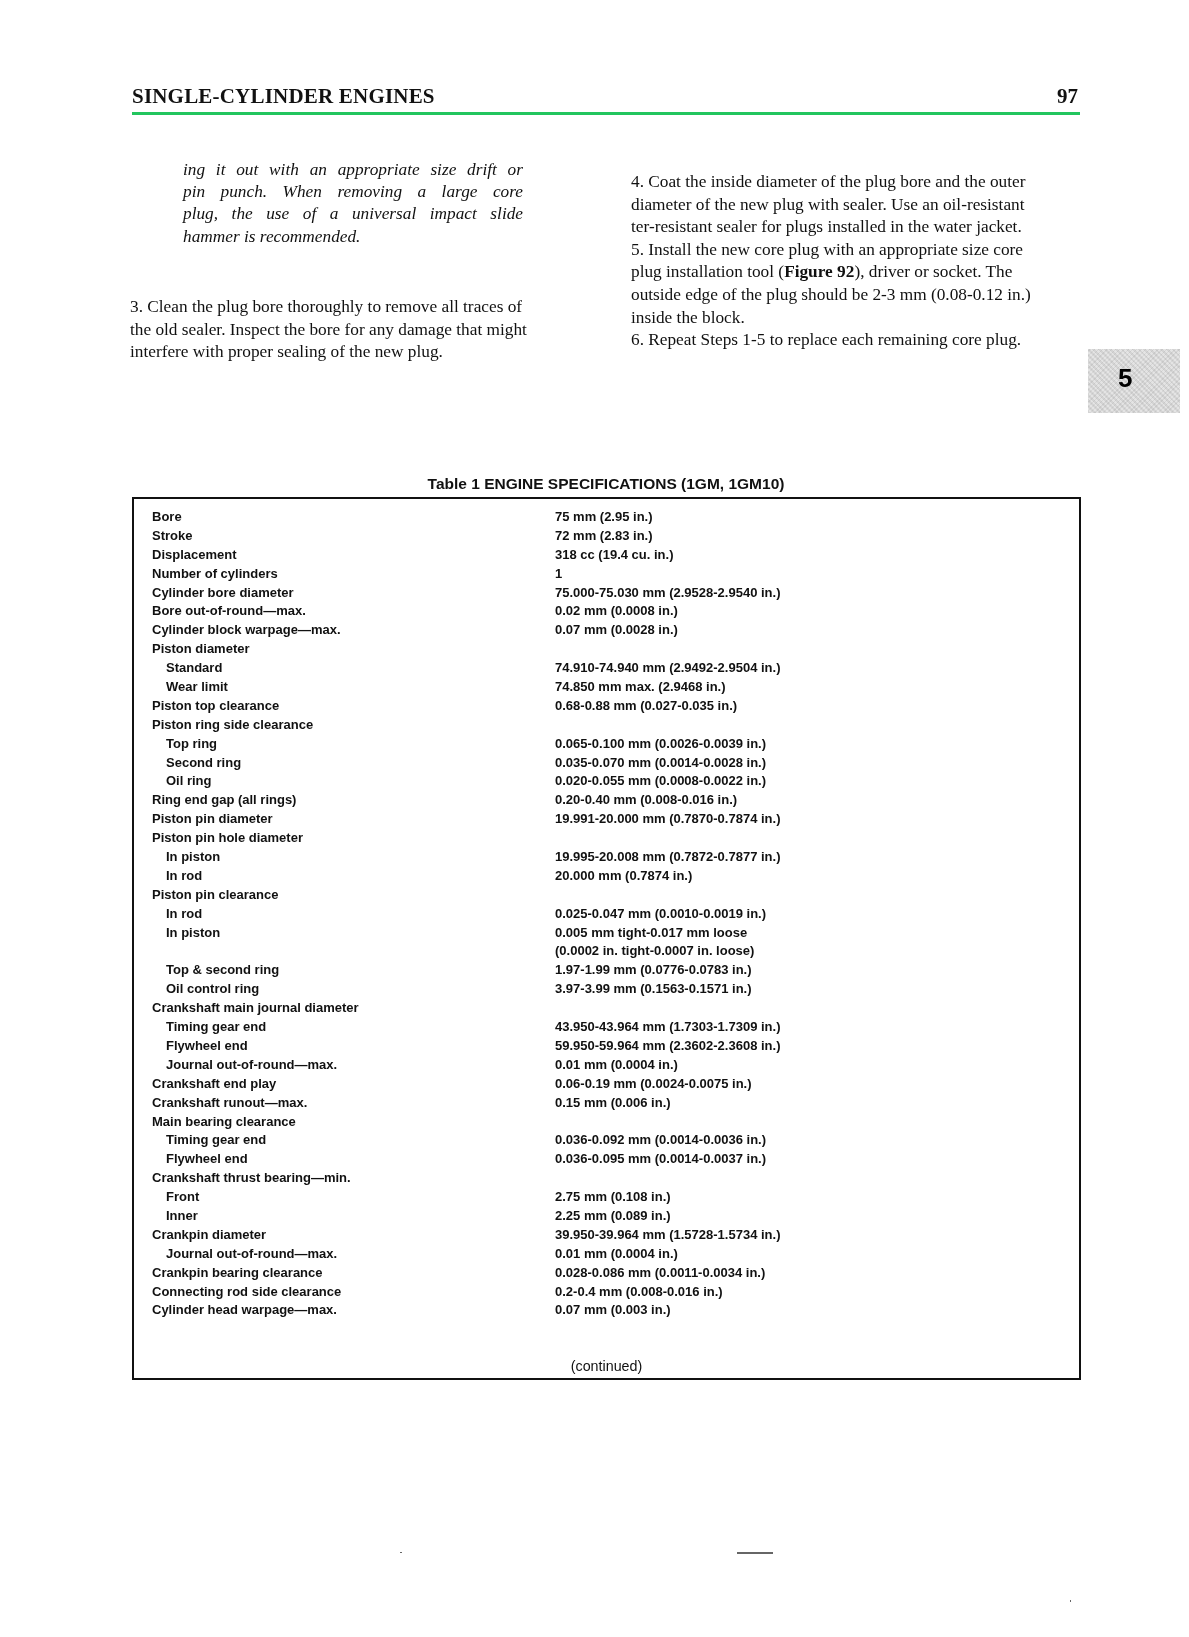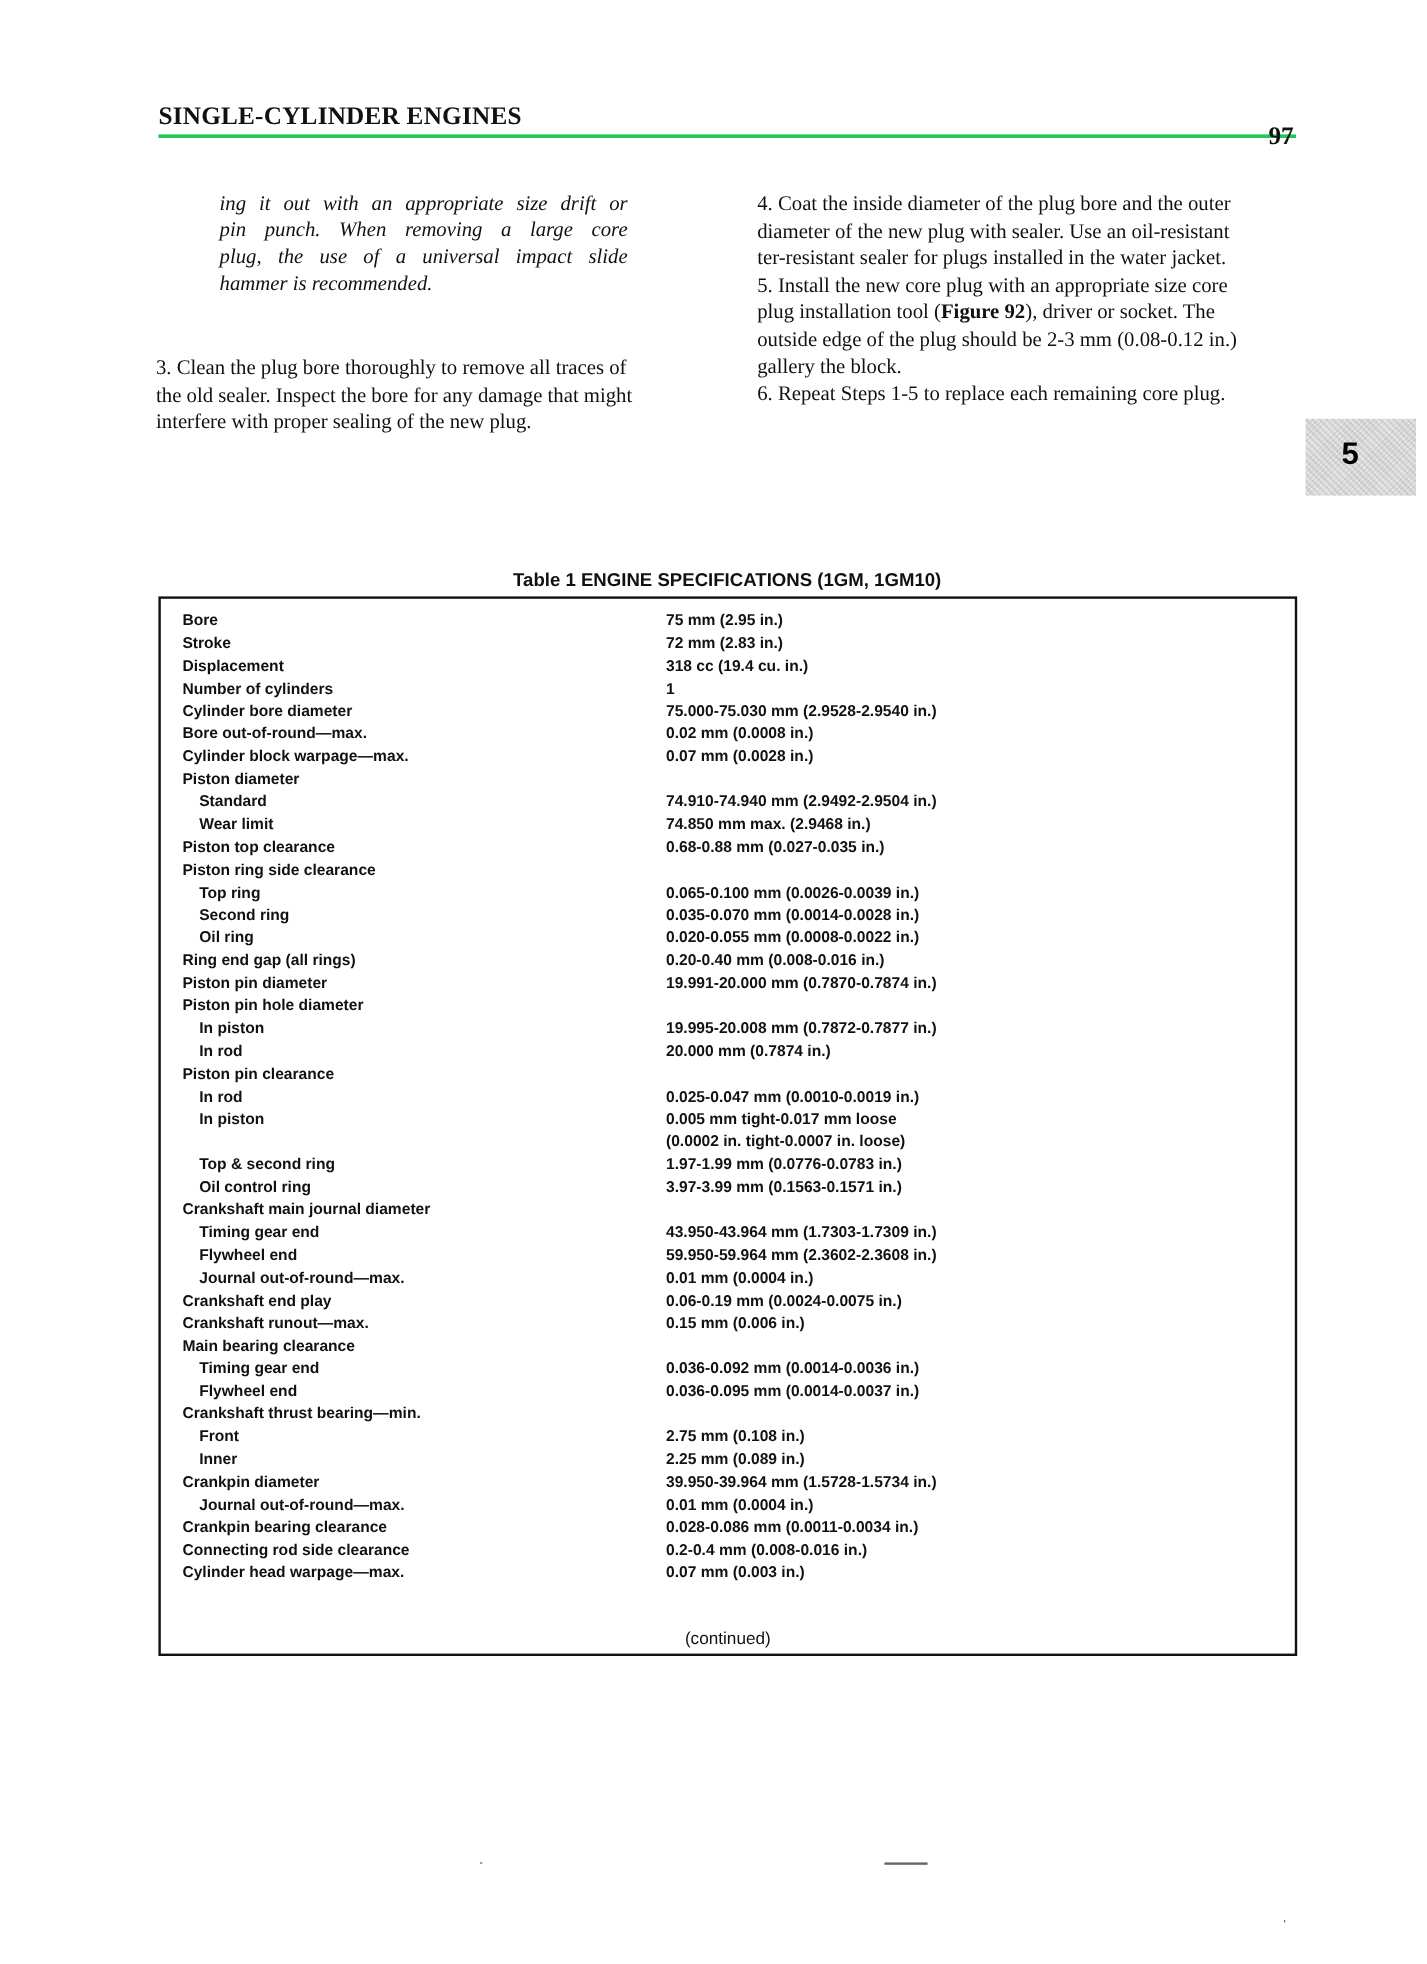--- a/index.html
+++ b/index.html
@@ -2,28 +2,28 @@
 <html><head>
 <meta charset="utf-8">
 <style>
   html, body { margin: 0; padding: 0; background: #ffffff; }
   body { width: 1189px; height: 1637px; position: relative; overflow: hidden; color: #111; }
   .serif { font-family: "Liberation Serif", "DejaVu Serif", serif; }
   .sans { font-family: "Liberation Sans", "DejaVu Sans", sans-serif; }
 
   #page-header { position: absolute; left: 132px; top: 84px; width: 948px; height: 28px; border-bottom: 3px solid #22c55e; }
   #page-header .title { position: absolute; left: 0; top: 0; font-size: 21px; font-weight: bold; letter-spacing: 0.2px; }
-  #page-header .pagenum { position: absolute; right: 2px; top: 17px; font-size: 21px; font-weight: bold; }
+  #page-header .pagenum { position: absolute; right: 2px; top: 0; font-size: 21px; font-weight: bold; }
 
   .note { position: absolute; left: 183px; top: 159px; width: 340px; font-size: 17.3px; line-height: 22.2px; font-style: italic; text-align: justify; }
   .note span { display: block; text-align: justify; text-align-last: justify; }
   .note span.last { text-align-last: left; }
 
   .col-left-step { position: absolute; left: 130px; top: 296px; width: 460px; font-size: 17.3px; line-height: 22.5px; }
-  .col-right { position: absolute; left: 631px; top: 159px; width: 450px; font-size: 17.3px; line-height: 22.6px; }
+  .col-right { position: absolute; left: 631px; top: 171px; width: 450px; font-size: 17.3px; line-height: 22.6px; }
   .line { display: block; white-space: nowrap; }
 
   #chapter-tab { position: absolute; left: 1088px; top: 349px; width: 92px; height: 64px;
      background-color: #e4e4e4;
      background-image: repeating-linear-gradient(45deg, rgba(0,0,0,0.07) 0 2px, transparent 2px 4px),
                        repeating-linear-gradient(-45deg, rgba(0,0,0,0.06) 0 1px, transparent 1px 3px);
   }
   #chapter-tab .num { position: absolute; left: 30px; top: 14px; font-size: 26px; font-weight: bold; color: #000; }
 
   .table-title { position: absolute; left: 132px; width: 948px; top: 475px; text-align: center; font-size: 15.5px; font-weight: bold; }
@@ -58,21 +58,21 @@
   <span class="line">interfere with proper sealing of the new plug.</span>
 </div>
 
 <div class="col-right serif">
   <span class="line">4.  Coat the inside diameter of the plug bore and the outer</span>
   <span class="line">diameter of the new plug with sealer. Use an oil-resistant</span>
   <span class="line">ter-resistant sealer for plugs installed in the water jacket.</span>
   <span class="line">5.  Install the new core plug with an appropriate size core</span>
   <span class="line"><span>plug installation tool (</span><b>Figure 92</b><span>), driver or socket. The</span></span>
   <span class="line">outside edge of the plug should be 2-3 mm (0.08-0.12 in.)</span>
-  <span class="line">gallery the block.</span>
+  <span class="line">inside the block.</span>
   <span class="line">6.  Repeat Steps 1-5 to replace each remaining core plug.</span>
 </div>
 
 <div id="chapter-tab" class="sans">
   <span class="num">5</span>
 </div>
 
 <div class="table-title sans">Table 1 ENGINE SPECIFICATIONS (1GM, 1GM10)</div>
 
 <div class="spec-box sans">

